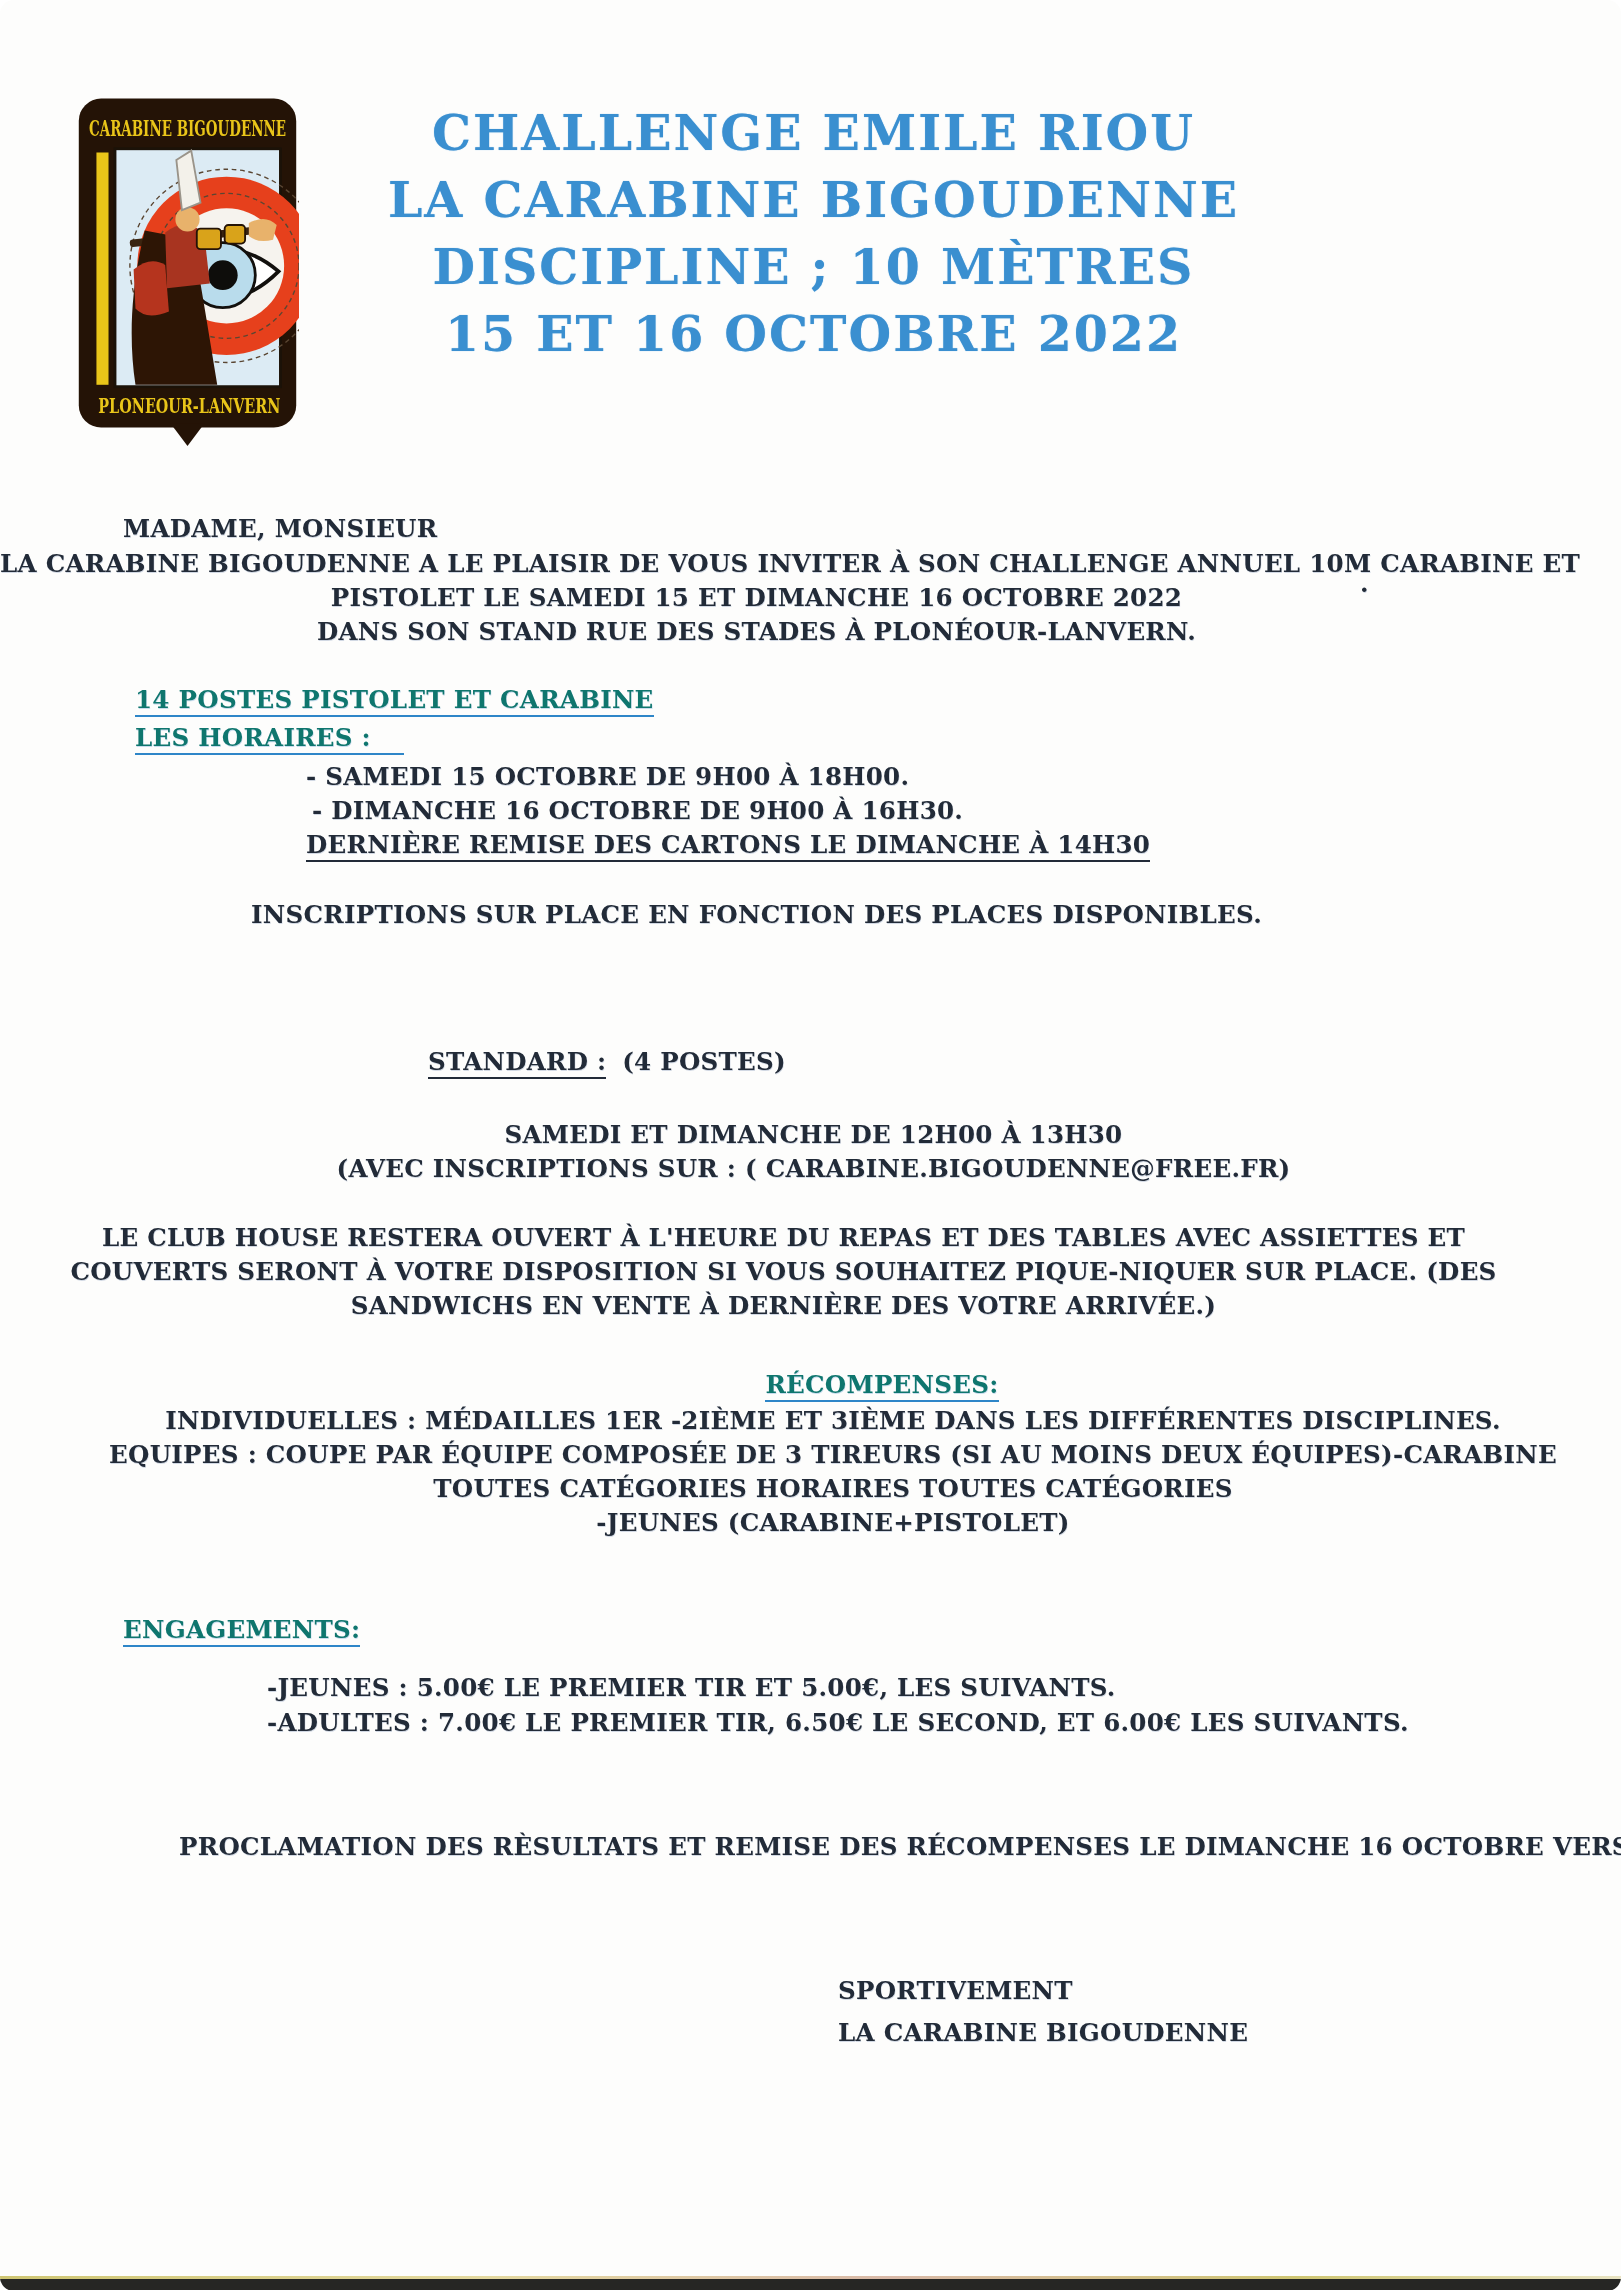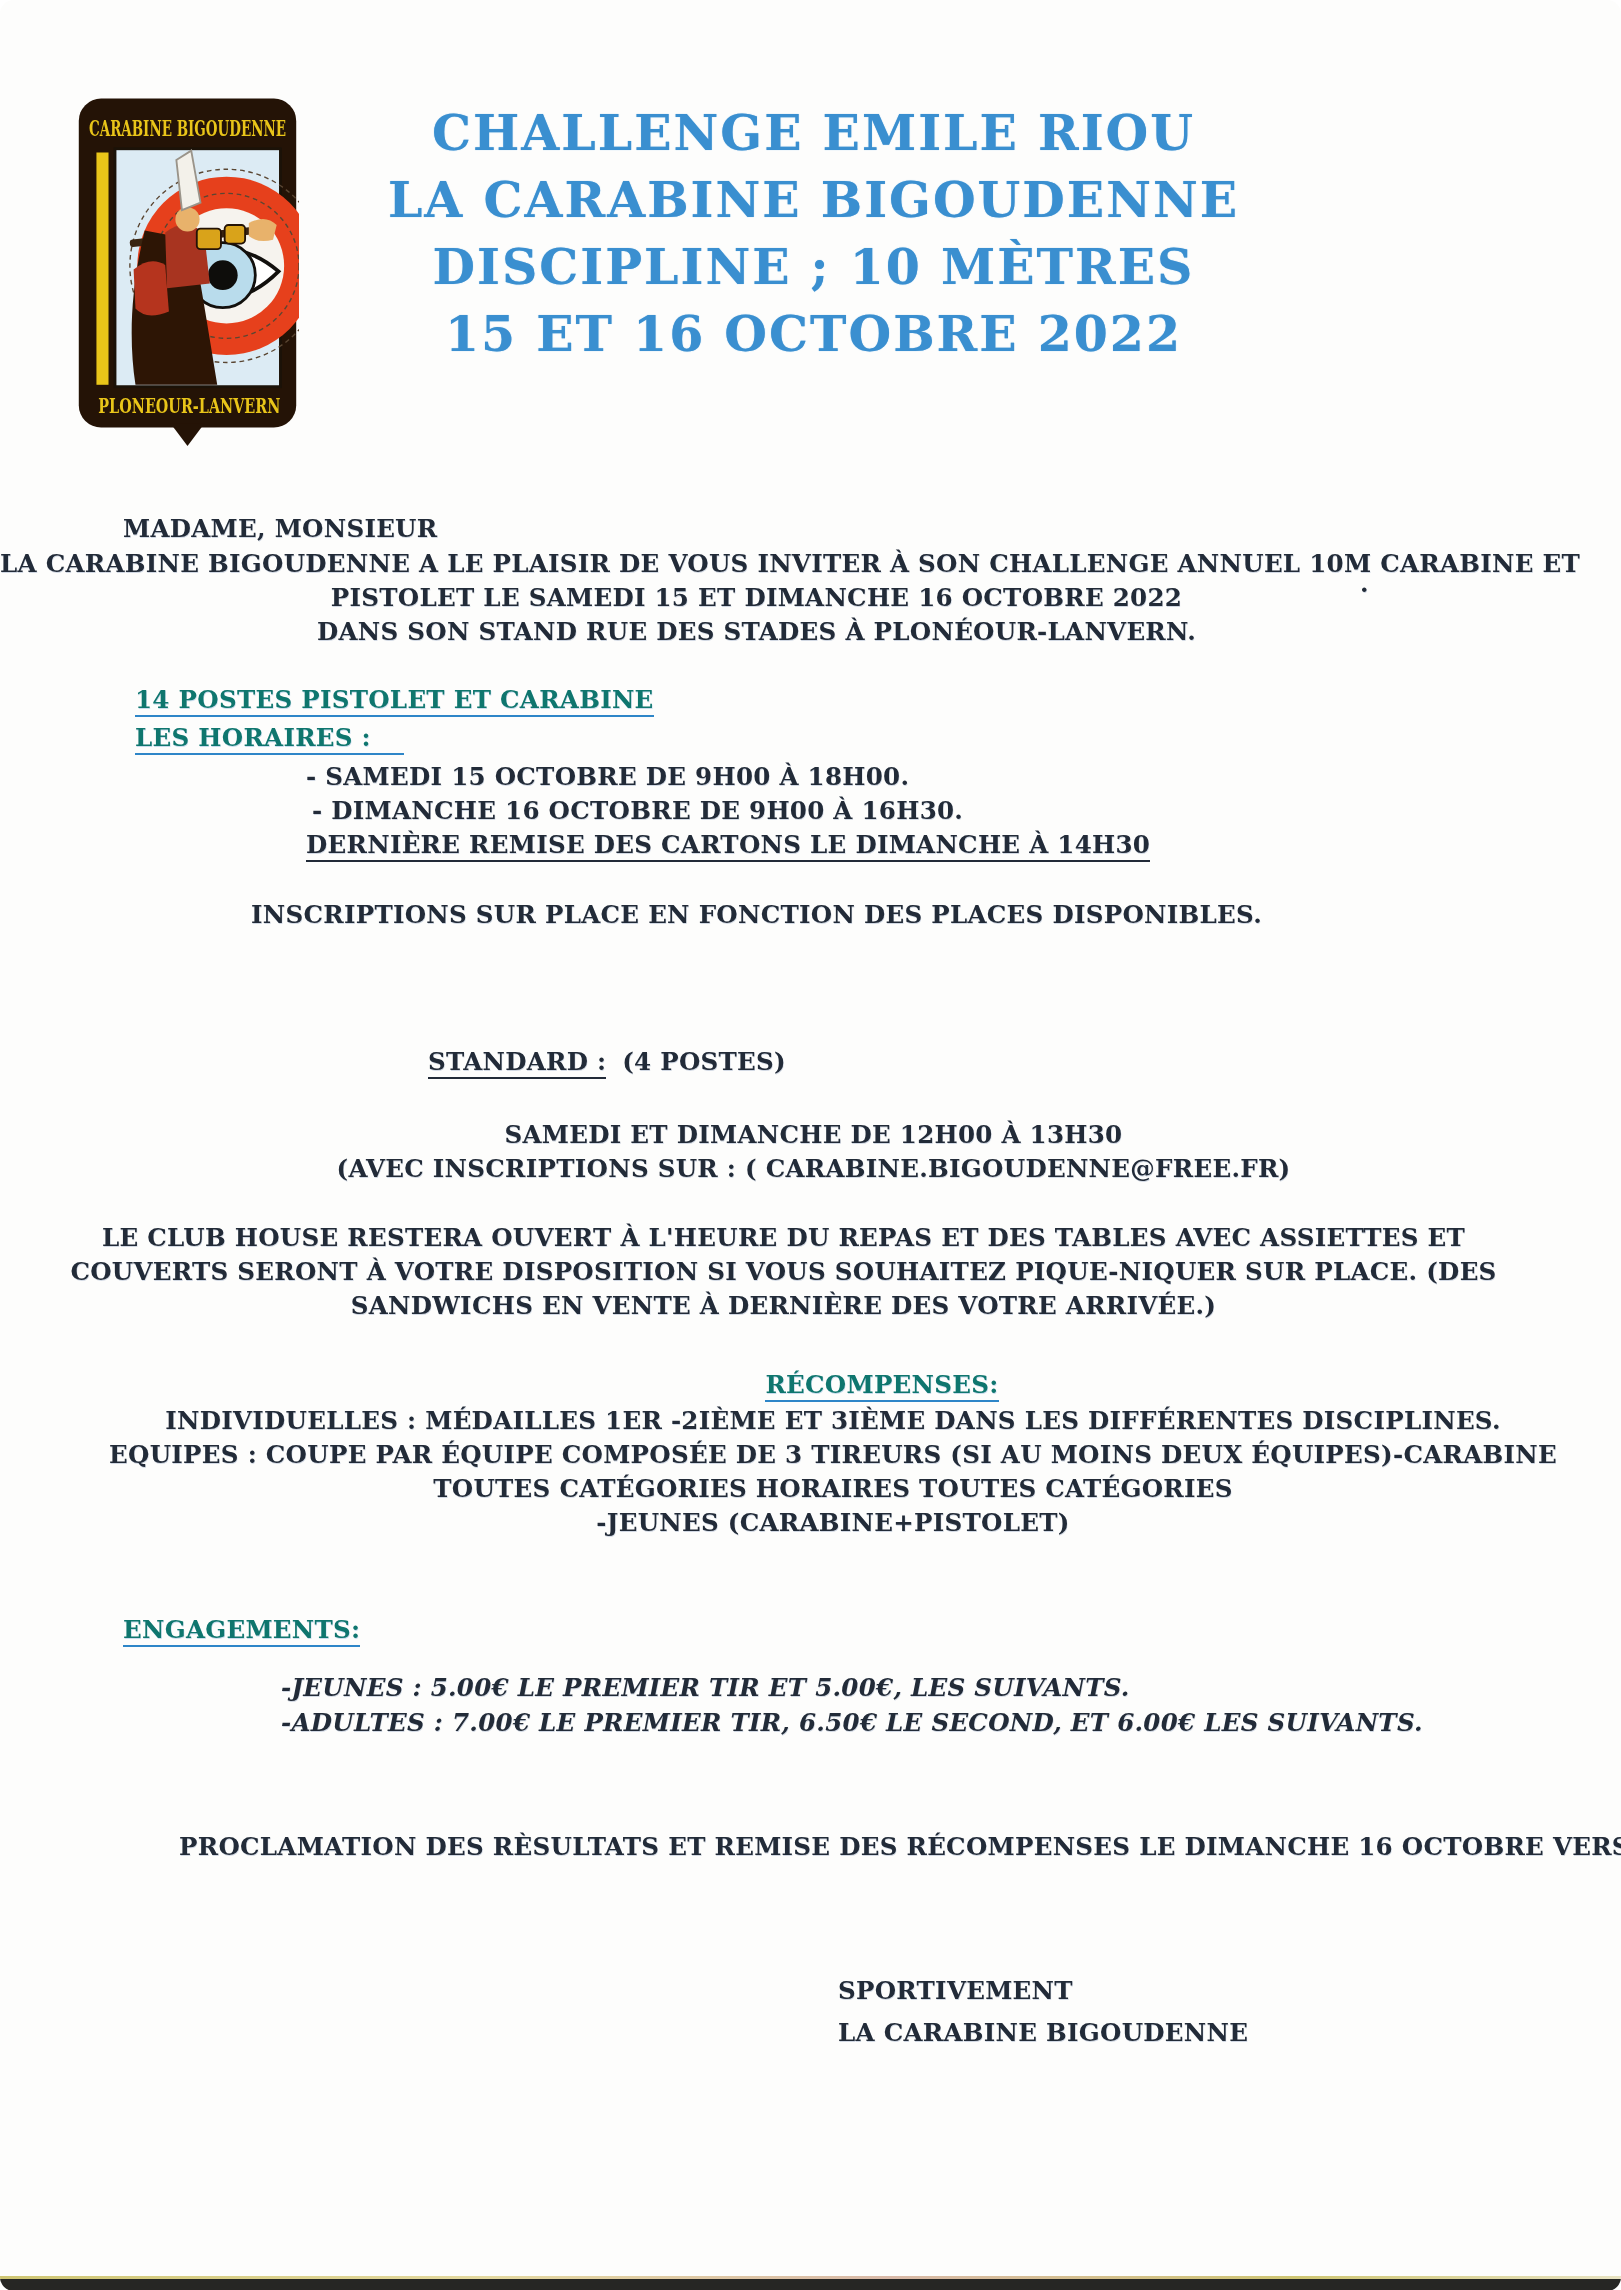--- a/index.html
+++ b/index.html
@@ -143,21 +143,21 @@
   <div class="abs ink center" style="left:88px;top:1404px;width:1490px;">
     <div>INDIVIDUELLES : MÉDAILLES 1ER -2IÈME ET 3IÈME DANS LES DIFFÉRENTES DISCIPLINES.</div>
     <div>EQUIPES : COUPE PAR ÉQUIPE COMPOSÉE DE 3 TIREURS (SI AU MOINS DEUX ÉQUIPES)-CARABINE</div>
     <div>TOUTES CATÉGORIES HORAIRES TOUTES CATÉGORIES</div>
     <div>-JEUNES (CARABINE+PISTOLET)</div>
   </div>
 
   <div class="abs ink" style="left:123px;top:1613px;">
     <span class="blue-h">ENGAGEMENTS:</span>
   </div>
-  <div class="abs ink" style="left:281px;top:1670px;line-height:35px;font-style:italic;">
+  <div class="abs ink" style="left:267px;top:1670px;line-height:35px;">
     <div>-JEUNES : 5.00€ LE PREMIER TIR ET 5.00€, LES SUIVANTS.</div>
     <div>-ADULTES : 7.00€ LE PREMIER TIR, 6.50€ LE SECOND, ET 6.00€ LES SUIVANTS.</div>
   </div>
 
   <div class="abs ink" style="left:179px;top:1830px;">PROCLAMATION DES RÈSULTATS ET REMISE DES RÉCOMPENSES LE DIMANCHE 16 OCTOBRE VERS 17 HEURES.</div>
 
   <div class="abs ink" style="left:838px;top:1970px;line-height:42px;">
     <div>SPORTIVEMENT</div>
     <div>LA CARABINE BIGOUDENNE</div>
   </div>

